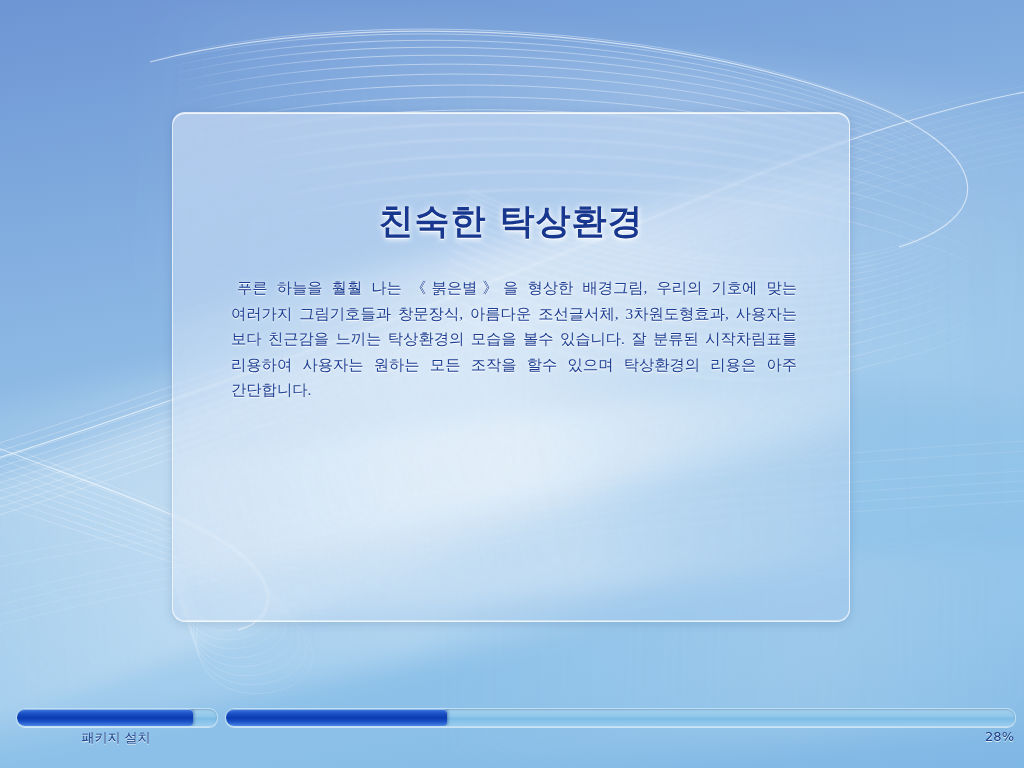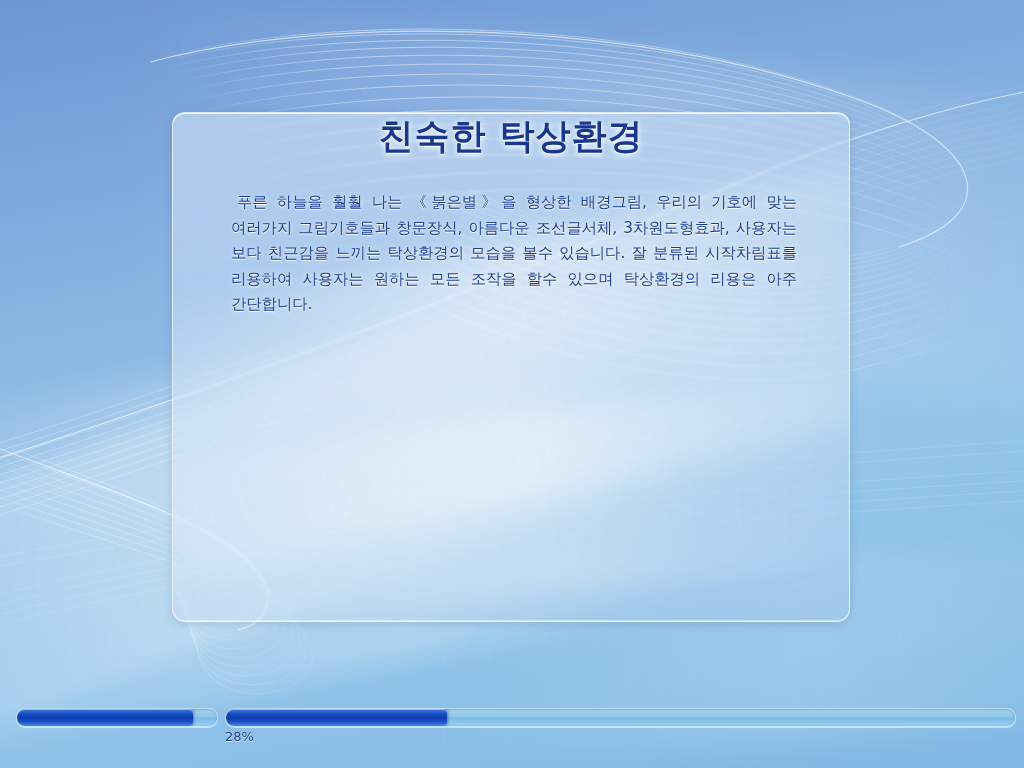--- a/index.html
+++ b/index.html
@@ -117,38 +117,40 @@
     pointer-events: none;
   }
 
   #panel-content {
     position: relative;
     z-index: 3;
   }
 
   #slide-title {
     margin: 0;
+    padding-top: 85px;
     text-align: center;
     font-size: 35px;
     font-weight: bold;
     letter-spacing: 1px;
     color: #18378f;
     text-shadow:
       0 1px 0 rgba(255,255,255,.95),
       0 0 7px rgba(255,255,255,.85),
       0 2px 5px rgba(255,255,255,.6);
   }
 
   #slide-body {
     margin: 0;
     padding: 30px 52px 0 58px;
     font-size: 15.3px;
     line-height: 25.5px;
     color: #1c3e92;
     text-shadow: 0 1px 0 rgba(255,255,255,.85), 0 0 5px rgba(255,255,255,.6);
+    font-family: Liberation Serif, serif;
   }
   #slide-body p {
     margin: 0;
     text-align: justify;
     text-justify: inter-character;
     word-break: keep-all;
   }
   #slide-body p:first-letter { margin-left: 6px; }
 
   
@@ -168,21 +170,21 @@
     white-space: nowrap;
   }
   #main-status {
     left: 225px; top: 5px;
     width: 789px;
     text-align: center;
   }
   #main-percent {
     left: 225px; top: 43px;
     width: 789px;
-    text-align: left;
+    text-align: right;
   }
   #sub-label {
     left: 16px; top: 43px;
     width: 200px;
     text-align: center;
   }
 
   .pbar {
     position: absolute;
     height: 17px;
@@ -316,17 +318,18 @@
 
 
     <div class="pbar" id="sub-pbar">
       <div class="pbar-fill" id="sub-fill" style="width: 88%;"></div>
     </div>
 
     <div class="pbar" id="main-pbar">
       <div class="pbar-fill" id="main-fill" style="width: 28%;"></div>
     </div>
 
+    <div class="status-text" id="sub-label">패키지 설치</div>
 
     <div class="status-text" id="main-percent">28%</div>
   </div>
 
 </div>
 
 </body></html>

